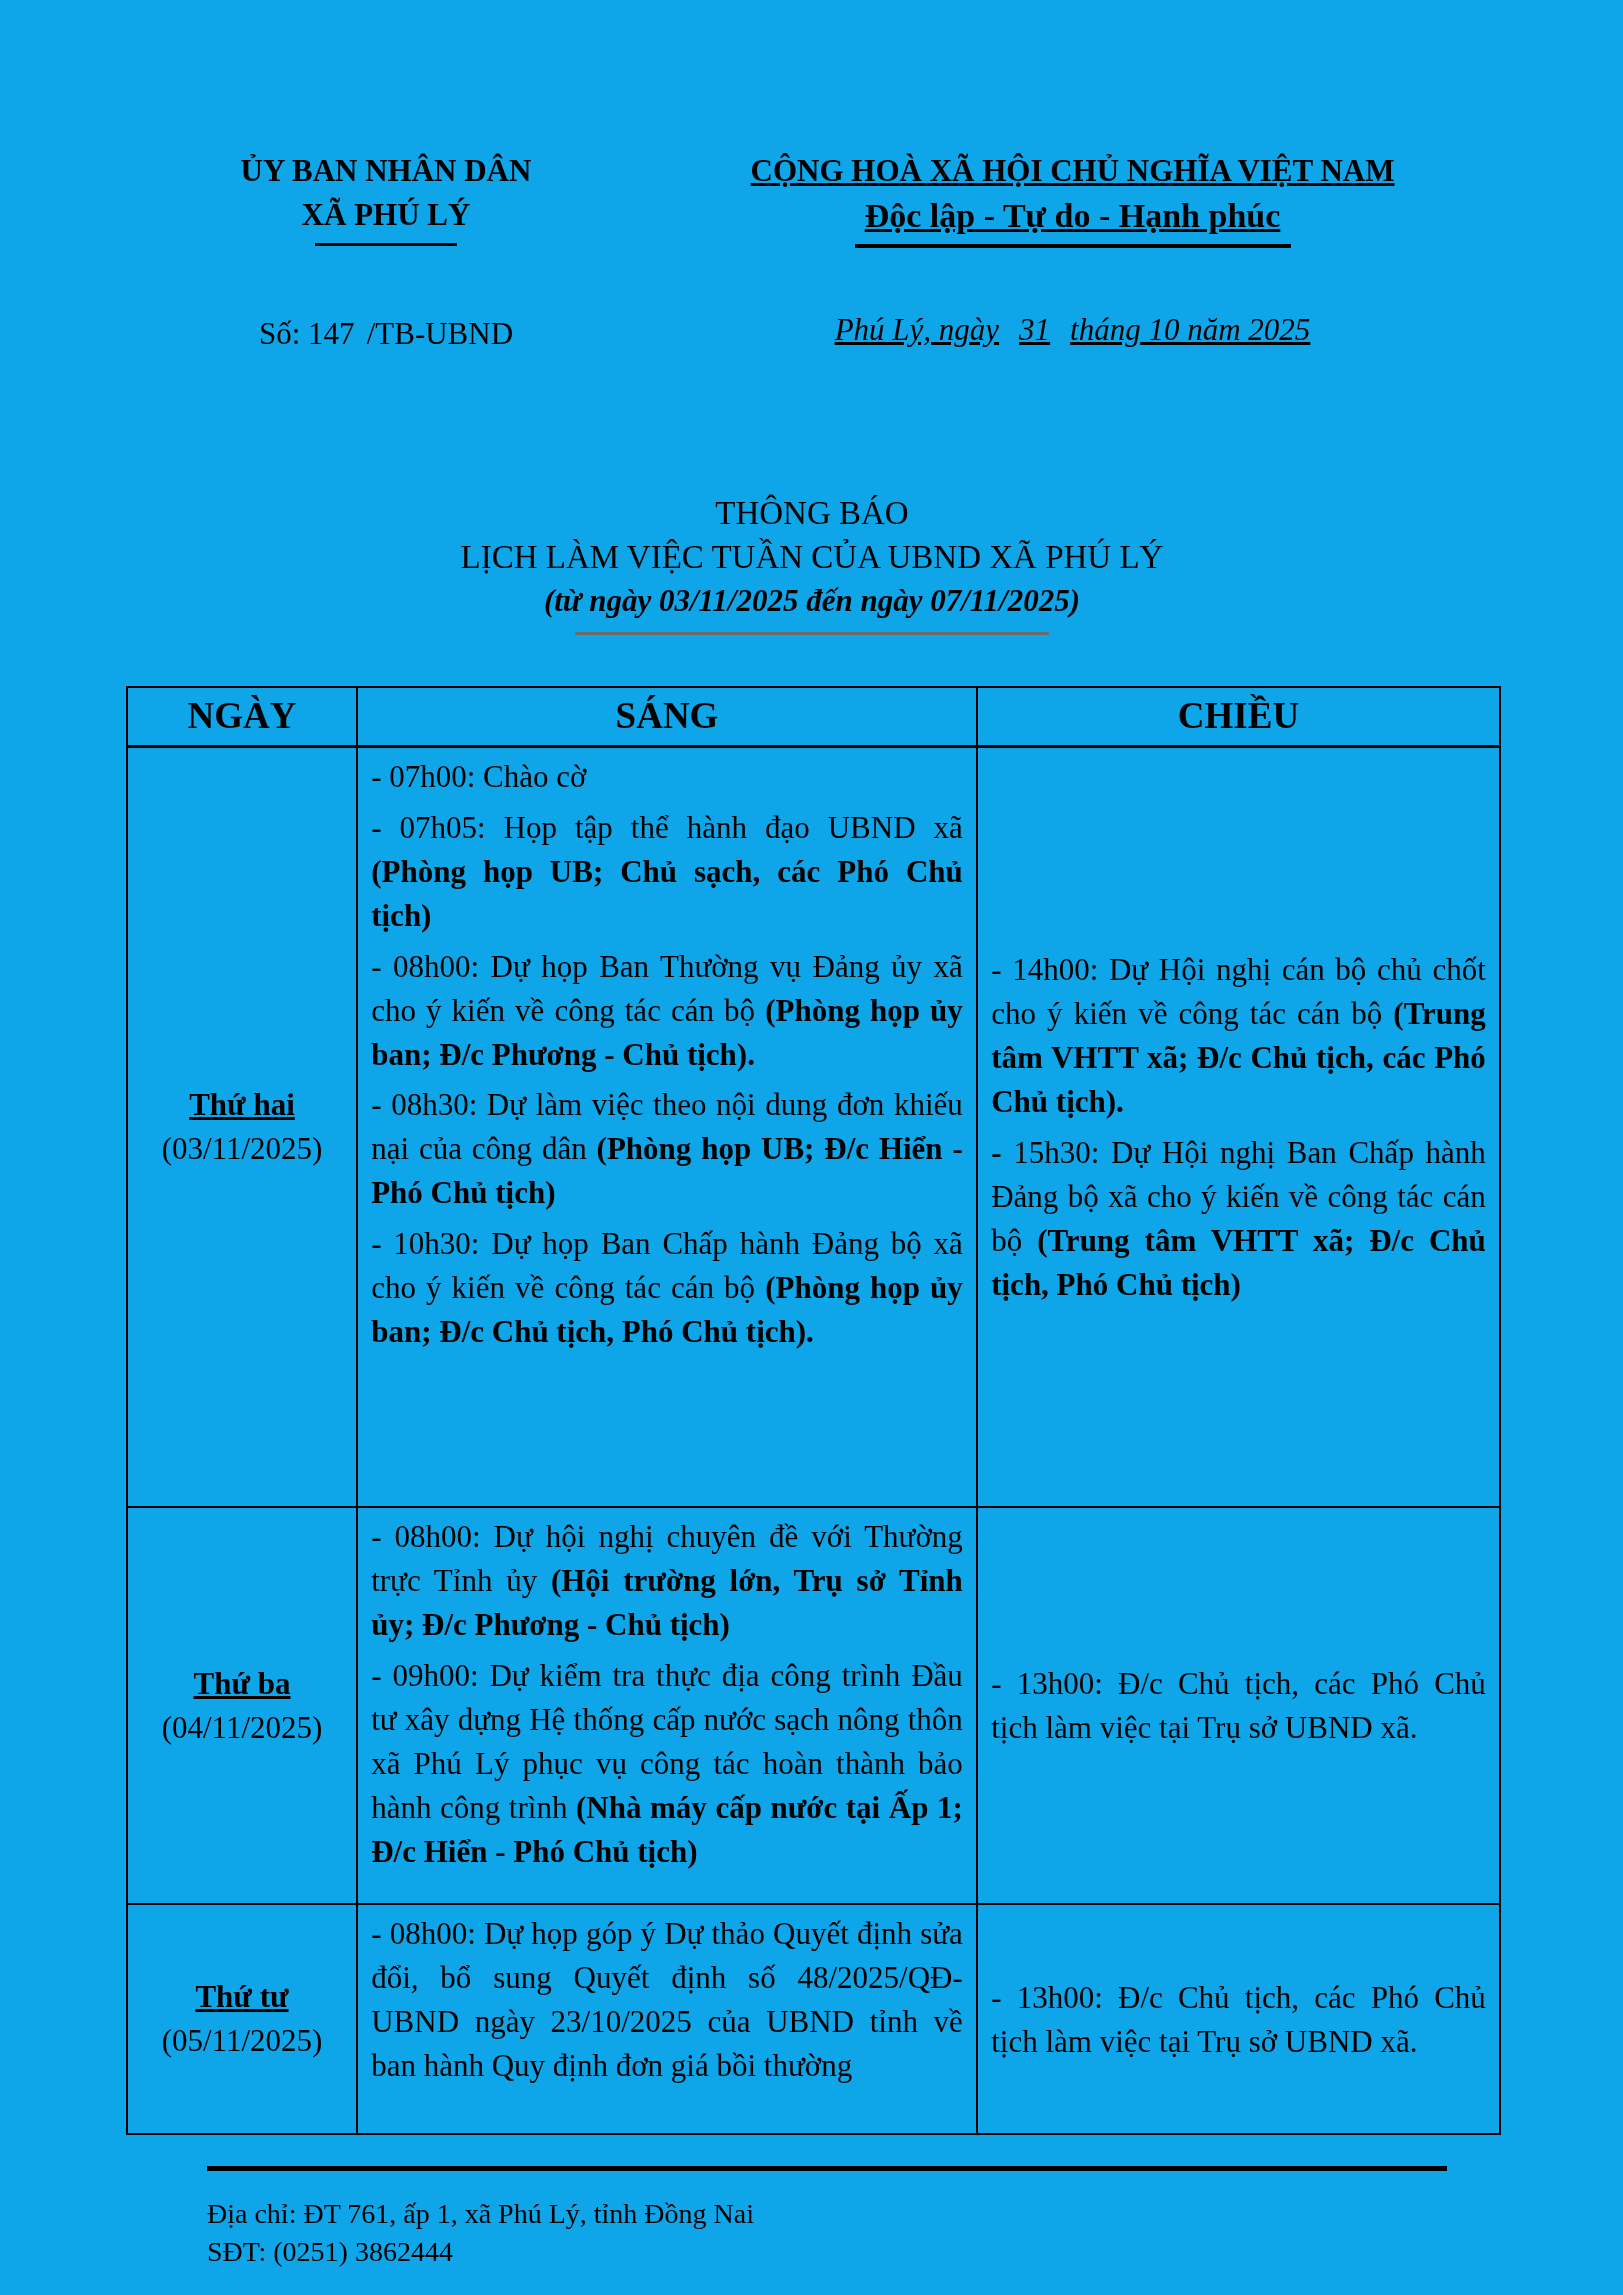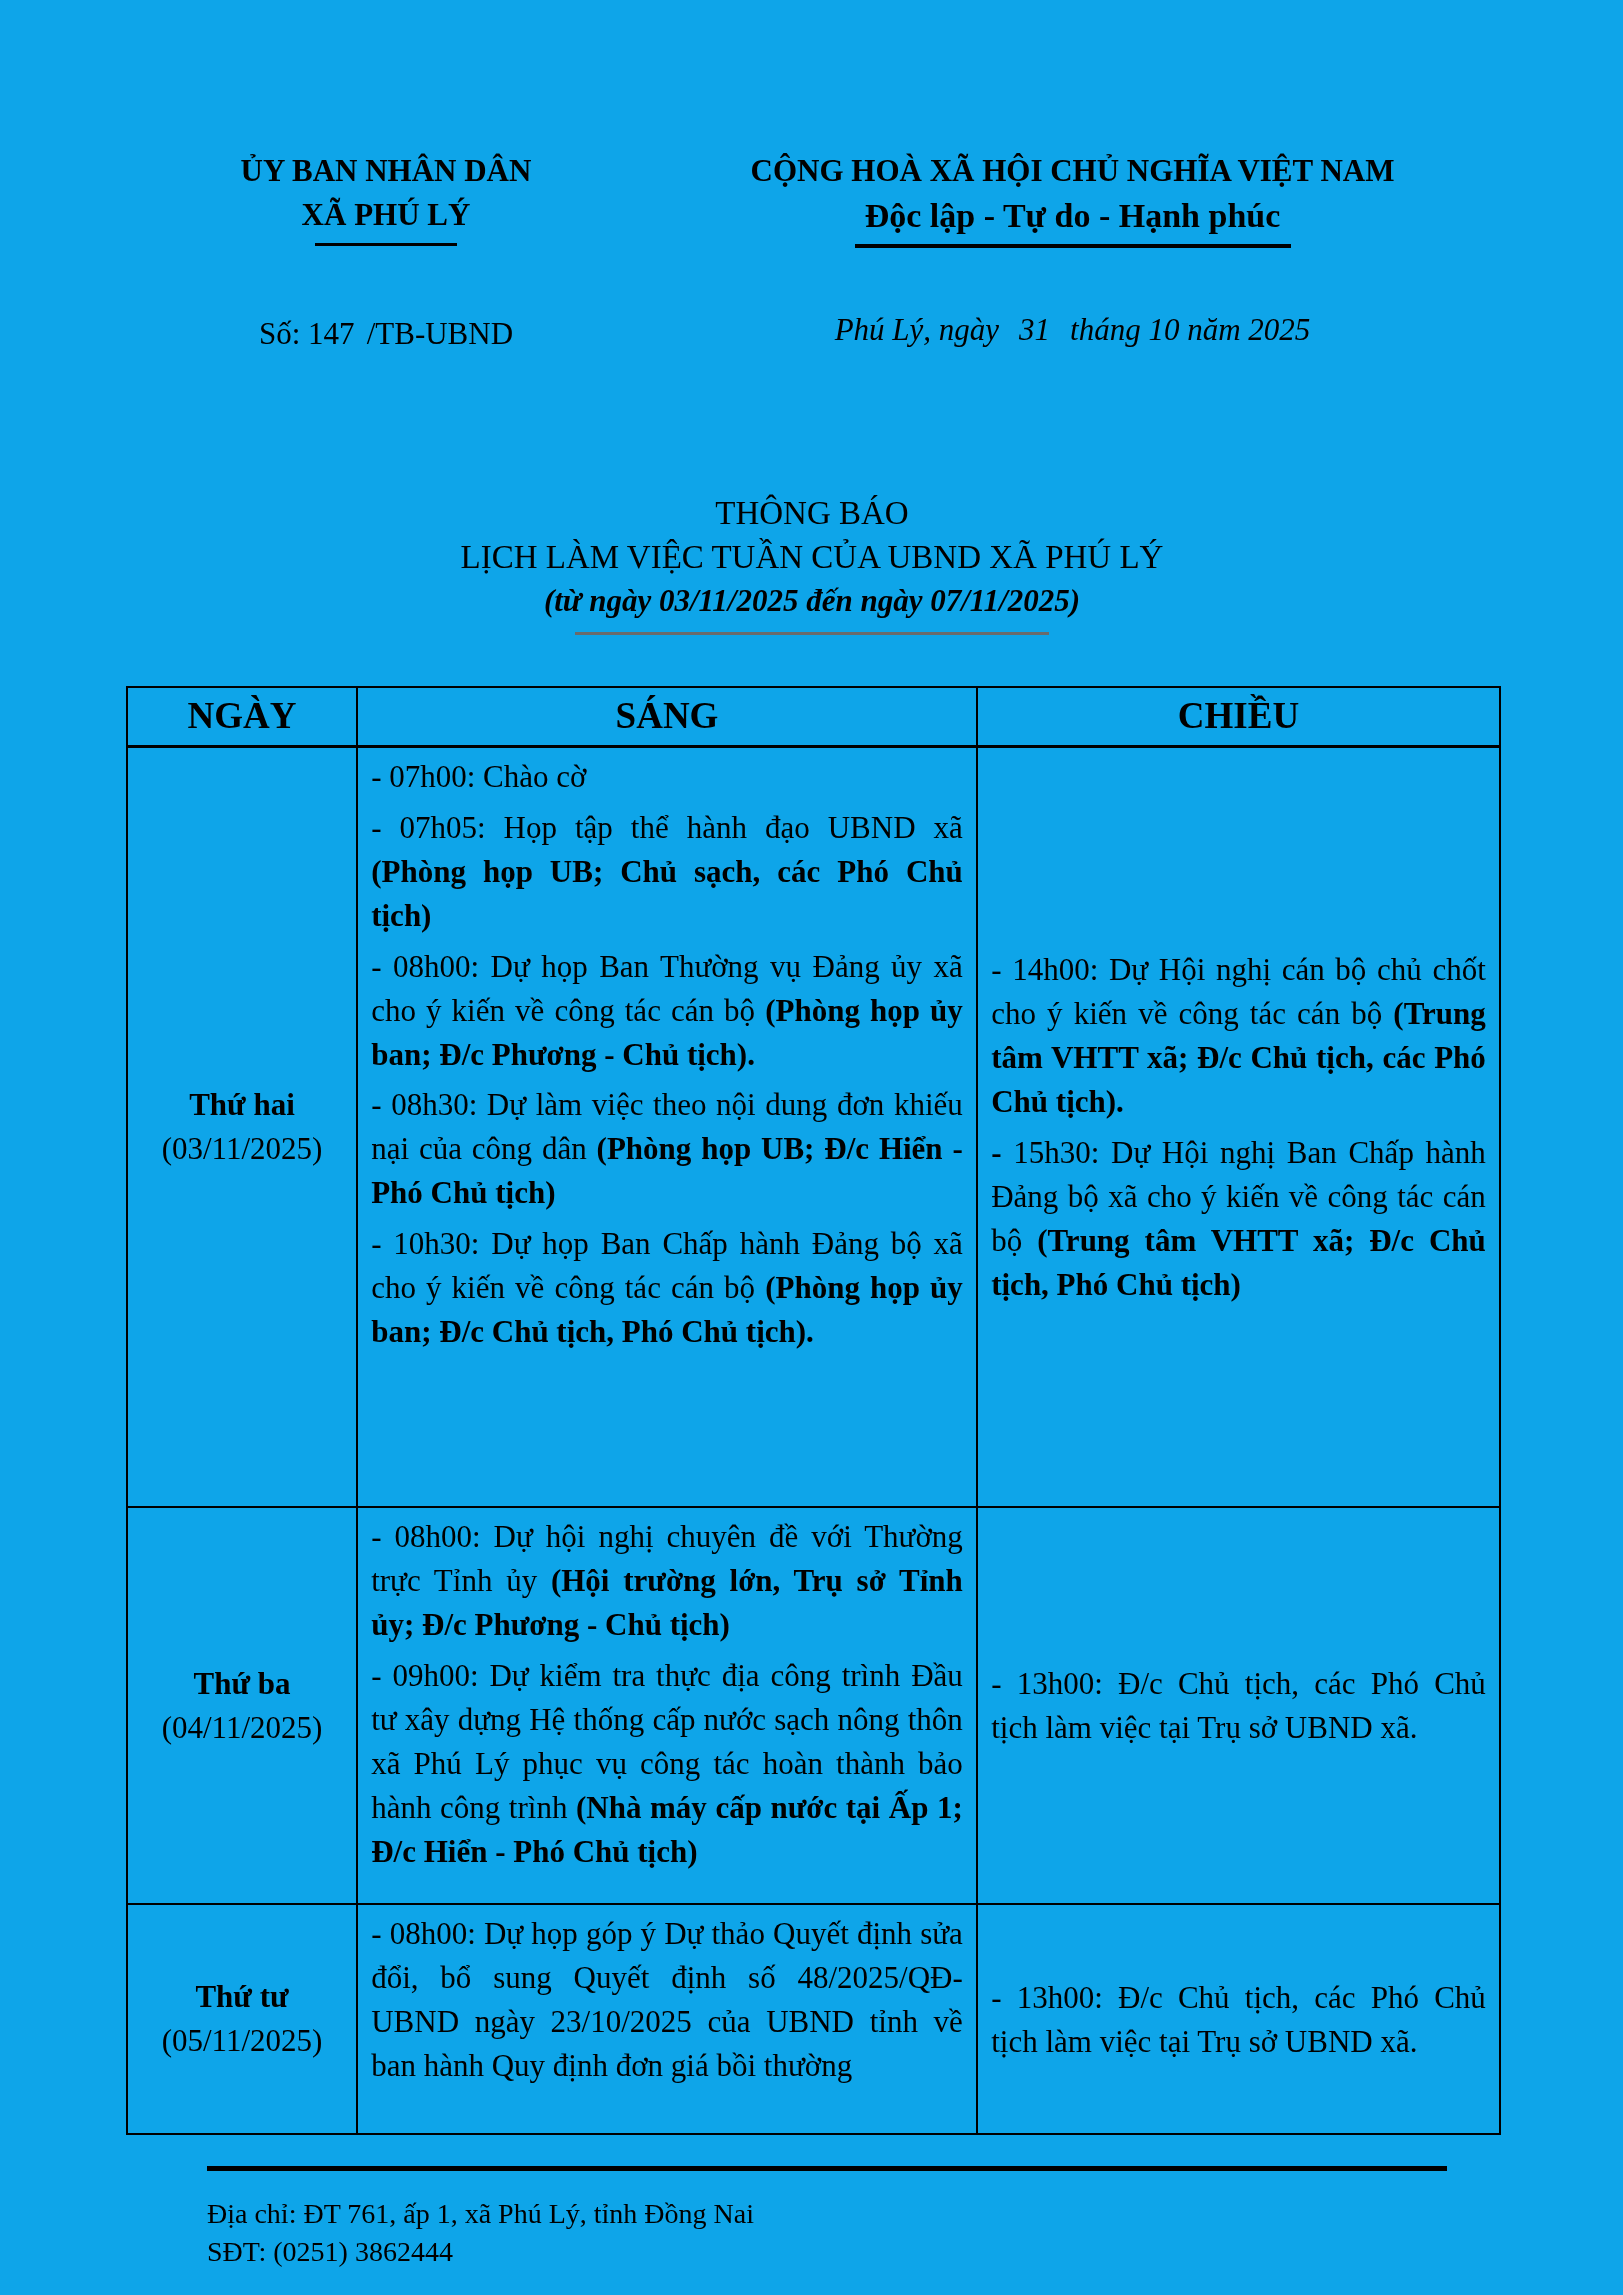--- a/index.html
+++ b/index.html
@@ -4,21 +4,21 @@
 <style>
   html,body{margin:0;padding:0;background:#e8e8e8;}
   .page{
     width:1624px;height:2295px;background:#0ea5e9;color:#000;
     font-family:"Liberation Serif","DejaVu Serif",serif;
     position:relative;overflow:hidden;margin:0 auto;
   }
   
   .hdr{display:flex;padding:149px 0 0 126px;}
   .hdr-left{width:520px;text-align:center;}
-  .hdr-right{width:853px;text-align:center;}
+  .hdr-right{width:853px;text-align:center;text-decoration:underline;}
   .org-line{font-size:31px;font-weight:bold;line-height:44px;}
   .org-underline{width:142px;height:3.1px;background:#000;margin:6.1px auto 0;}
   .doc-line{font-size:31px;margin-top:70px;}
   .doc-num{margin-left:7.7px;}
   .doc-suffix{margin-left:12.2px;}
   .nat-line1{font-size:31px;font-weight:bold;line-height:44px;}
   .nat-line2{font-size:34px;font-weight:bold;line-height:45px;}
   .motto-underline{width:436px;height:3.8px;background:#000;margin:6.1px auto 0;}
   .date-line{font-size:31px;font-style:italic;margin-top:64px;}
   .date-day{padding:0 20px;}
@@ -38,21 +38,21 @@
   table.sched col.c-afternoon{width:523px;}
   table.sched th,table.sched td{border:2.3px solid #000;}
   table.sched th{
     height:55px;font-size:37px;font-weight:bold;text-align:center;
     border-bottom-width:3.1px;
   }
   tbody tr:nth-child(1){height:761px;}
   tbody tr:nth-child(2){height:397px;}
   tbody tr:nth-child(3){height:230px;}
   td.cell-day{vertical-align:middle;text-align:center;padding:0 6.1px;}
-  .day-name{font-weight:bold;display:block;}
+  .day-name{font-weight:bold;display:block;text-decoration:underline;}
   .day-date{display:block;}
   td.cell-morning{vertical-align:top;}
   td.cell-afternoon{vertical-align:middle;}
   td.cell-morning .cell-inner,td.cell-afternoon .cell-inner{
     padding:6.1px 12.2px 4.6px 12.2px;text-align:justify;
   }
   tbody tr:nth-child(3) td.cell-morning .cell-inner{max-height:220px;overflow:hidden;}
   p.entry{margin:0 0 6.9px 0;}
   p.entry:last-child{margin-bottom:0;}
   .seg-b{font-weight:bold;}

